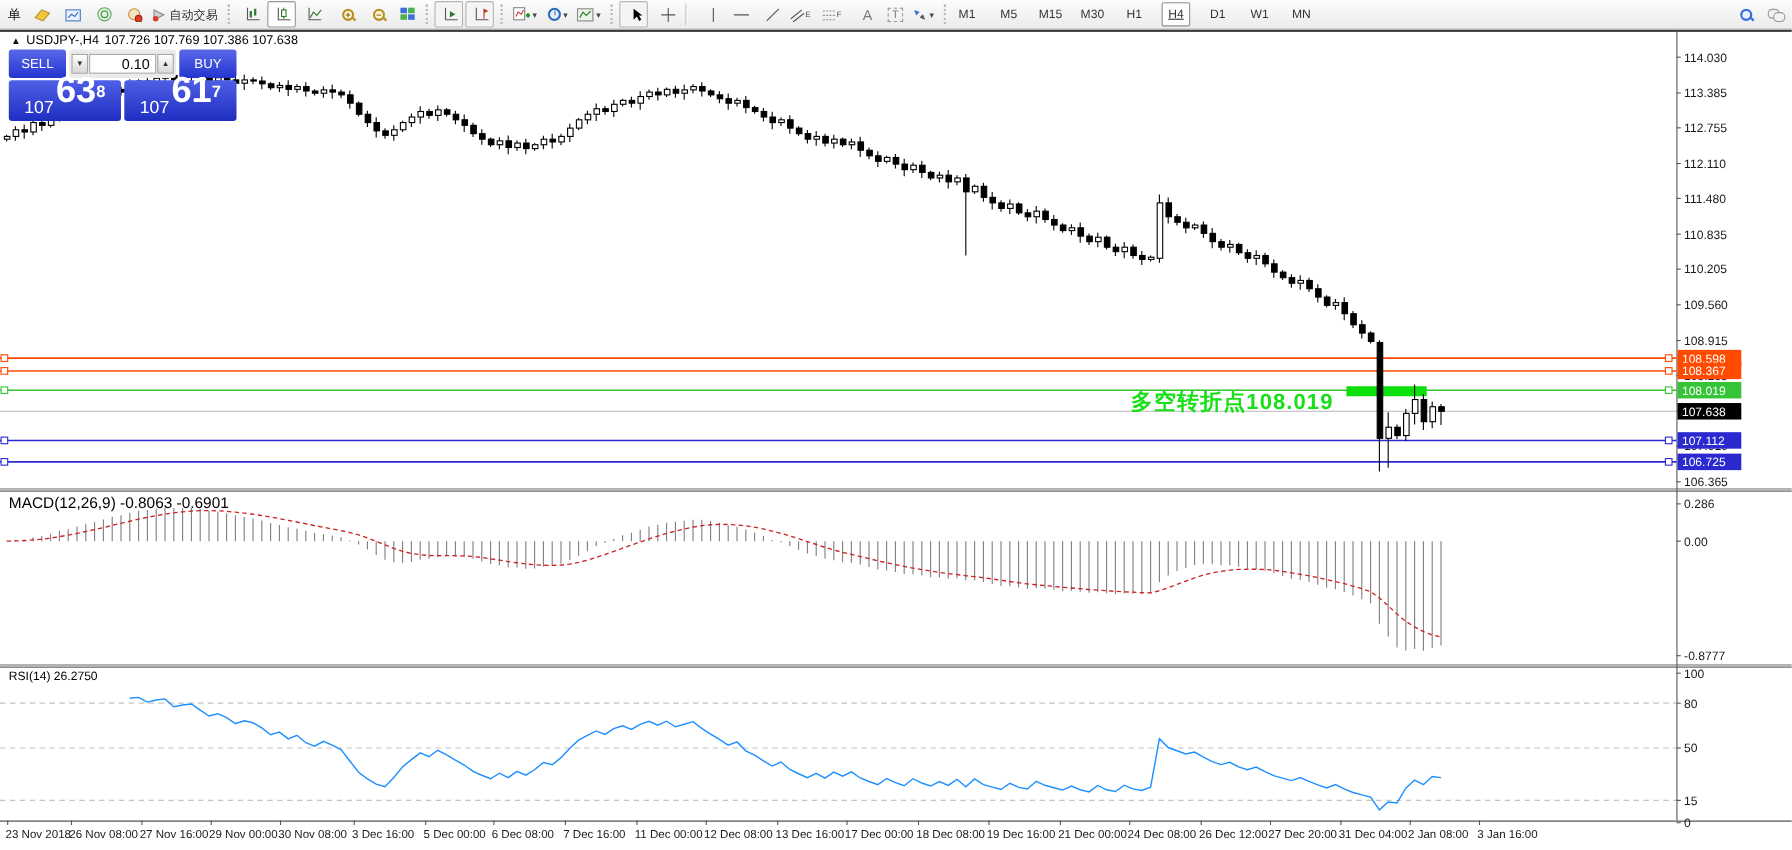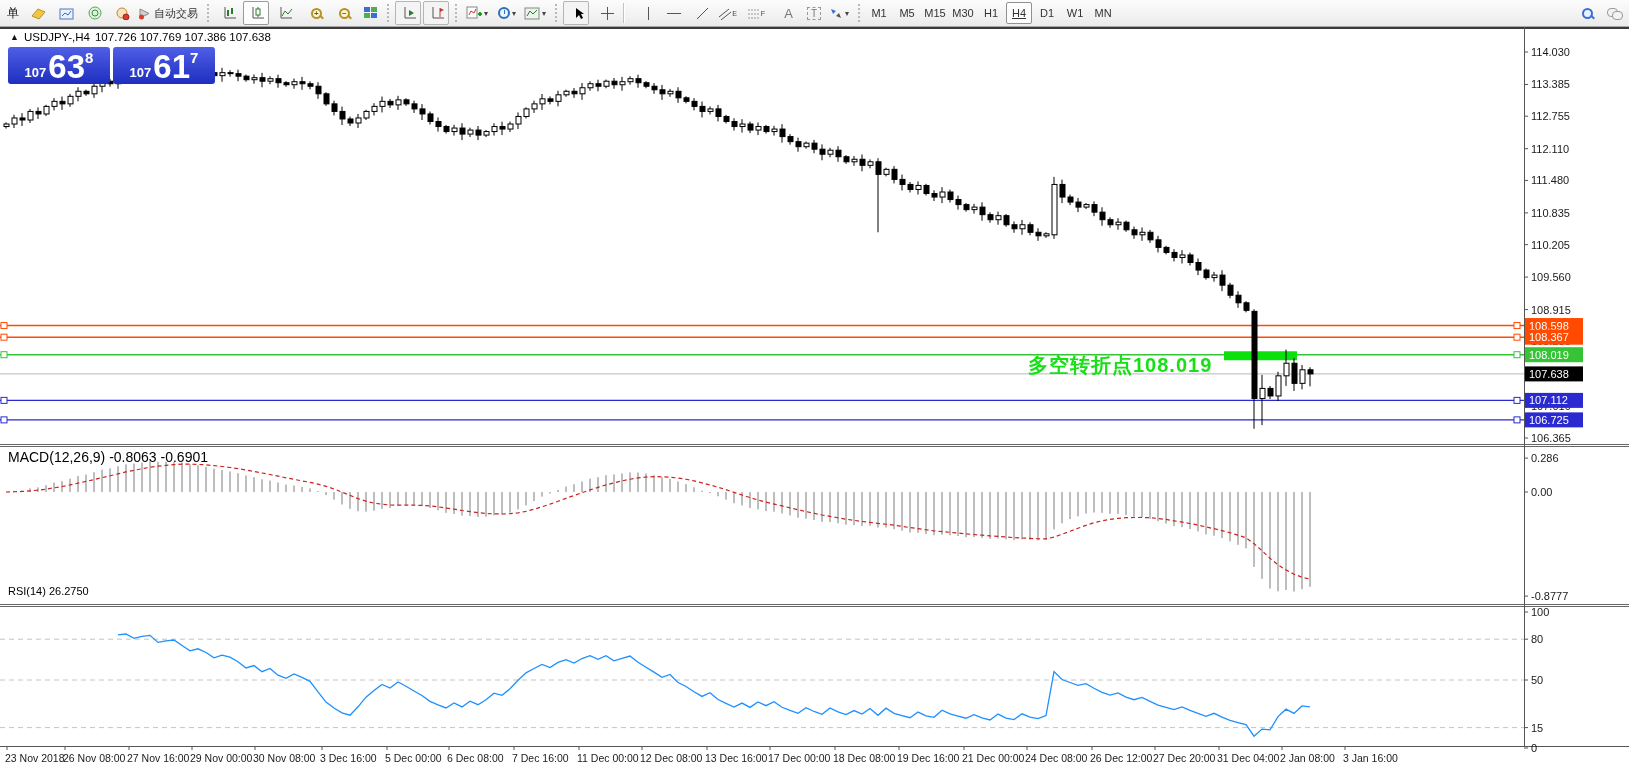--- a/index.html
+++ b/index.html
@@ -34,40 +34,40 @@
     font-size:11px;color:#333;border:1px solid transparent;border-radius:2px;}
   .tfbtn.active{background:#fdfdfd;border-color:#909090;text-decoration:underline;}
 
   
   #chart-svg{position:absolute;left:0;top:0;z-index:1;}
 
   #chart-title{position:absolute;left:10px;top:31px;font-size:11.5px;color:#000;z-index:6;display:flex;gap:5px;align-items:center;}
   #chart-title .tri{font-size:9px;color:#111;}
 
   #macd-label{position:absolute;left:8px;top:449px;font-size:14px;color:#000;z-index:6;}
-  #rsi-label{position:absolute;left:8px;top:585px;font-size:11px;color:#000;z-index:6;}
+  #rsi-label{position:absolute;left:8px;top:609px;font-size:11px;color:#000;z-index:6;}
 
   #annotation{position:absolute;left:1028px;top:352px;font-size:20px;font-weight:bold;
     color:#17e017;z-index:4;letter-spacing:1px;white-space:nowrap;}
 
   
   #trade-panel{position:absolute;left:8px;top:45px;width:207px;height:65px;z-index:10;}
   .tp-row1{display:flex;height:26px;align-items:stretch;}
   .btn-sell,.btn-buy{width:52px;background:linear-gradient(#5a69ea,#2335cf);color:#fff;font-size:12px;
     display:flex;align-items:center;justify-content:center;border-radius:3px;cursor:pointer;}
   .spin{flex:1;display:flex;background:#eceaea;border-radius:3px;margin:0 3px;align-items:center;padding:2px;gap:1px;box-sizing:border-box;}
   .spin-btn{width:15px;height:18px;background:linear-gradient(#ffffff,#d9d9d9);border:1px solid #a8a8a8;
     font-size:7px;display:flex;align-items:center;justify-content:center;color:#333;box-sizing:border-box;cursor:pointer;}
   .spin-input{flex:1;height:18px;background:#fff;border:1px solid #a8a8a8;font-size:13px;text-align:right;
     padding:0 5px 0 0;line-height:18px;color:#000;box-sizing:border-box;}
   .tp-row2{display:flex;height:37px;margin-top:2px;gap:3px;}
   .price-box{flex:1;background:linear-gradient(#4f5fe6,#1e2ec0);color:#fff;border-radius:3px;
     display:flex;align-items:flex-end;justify-content:center;cursor:pointer;}
-  .pp{font-size:13px;font-weight:bold;line-height:15px;margin:0 2px 4px 0;}
-  .pb{font-size:33px;font-weight:bold;line-height:33px;margin-bottom:1px;}
+  .pp{font-size:16px;font-weight:normal;line-height:15px;margin:0 2px 4px 0;}
+  .pb{font-size:33px;font-weight:bold;line-height:33px;margin-bottom:12px;}
   .ps{font-size:15px;font-weight:bold;line-height:15px;align-self:flex-start;margin-top:3px;}
 </style>
 </head>
 <body>
 
 <div id="app">
 
   <div id="toolbar">
     <span class="lbl">单</span>
     <span class="tbtn">
@@ -237,21 +237,21 @@
     <span class="tbtn">
       <svg class="ic" width="14" height="13">
           <polygon points="2,2 7,4 4,7" fill="#3a6fd8"></polygon>
           <polygon points="12,11 7,9 10,6" fill="#555"></polygon>
         </svg>
       <span class="dd">▾</span>
     </span>
 
     <span class="grip"></span>
 
-    <span id="tf-group" style="display:flex;gap:2px;">
+    <span id="tf-group" style="display:flex;gap:12px;">
         <span class="tfbtn">M1</span>
         <span class="tfbtn">M5</span>
         <span class="tfbtn">M15</span>
         <span class="tfbtn">M30</span>
         <span class="tfbtn">H1</span>
         <span class="tfbtn active">H4</span>
         <span class="tfbtn">D1</span>
         <span class="tfbtn">W1</span>
         <span class="tfbtn">MN</span>
       </span>
@@ -900,20 +900,29 @@
     <span>USDJPY-,H4</span>
     <span>107.726 107.769 107.386 107.638</span>
   </div>
 
   <div id="macd-label">MACD(12,26,9) -0.8063 -0.6901</div>
   <div id="rsi-label">RSI(14) 26.2750</div>
 
   <div id="annotation" style="color: rgb(23, 224, 23);">多空转折点108.019</div>
 
   <div id="trade-panel">
+    <div class="tp-row1">
+      <div class="btn-sell">SELL</div>
+      <div class="spin">
+        <div class="spin-btn">▼</div>
+        <div class="spin-input">0.10</div>
+        <div class="spin-btn">▲</div>
+      </div>
+      <div class="btn-buy">BUY</div>
+    </div>
     <div class="tp-row2">
       <div class="price-box">
         <span class="pp">107</span>
         <span class="pb">63</span>
         <span class="ps">8</span>
       </div>
       <div class="price-box">
         <span class="pp">107</span>
         <span class="pb">61</span>
         <span class="ps">7</span>

